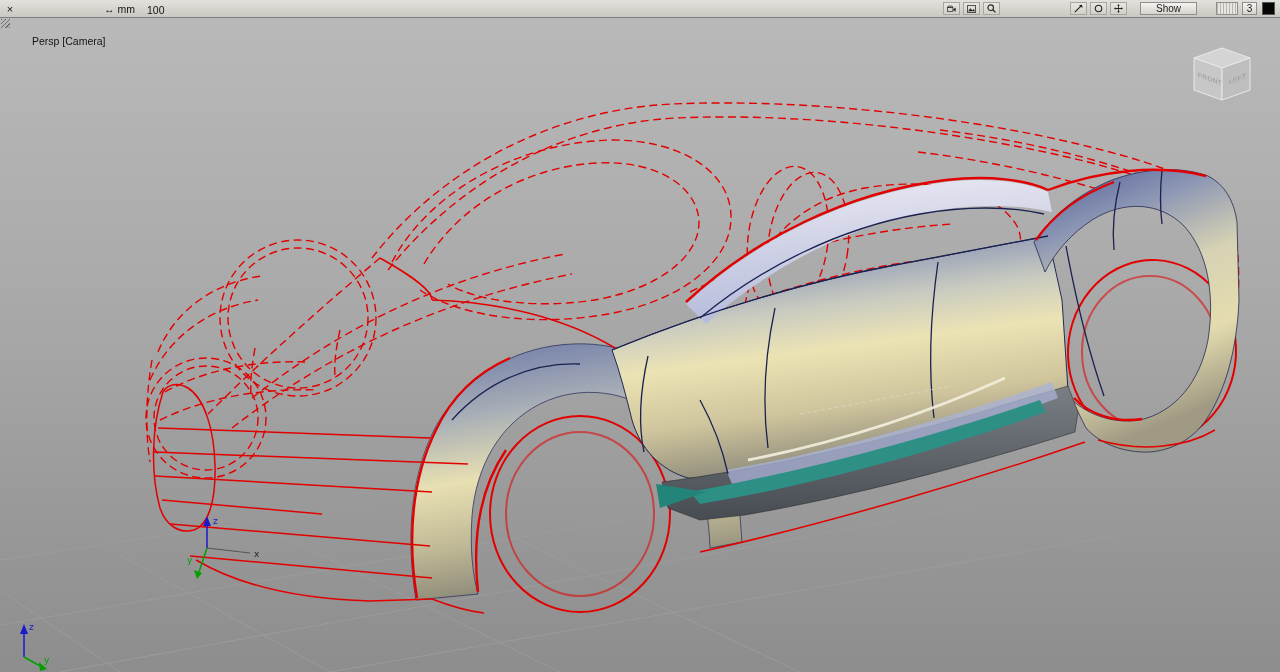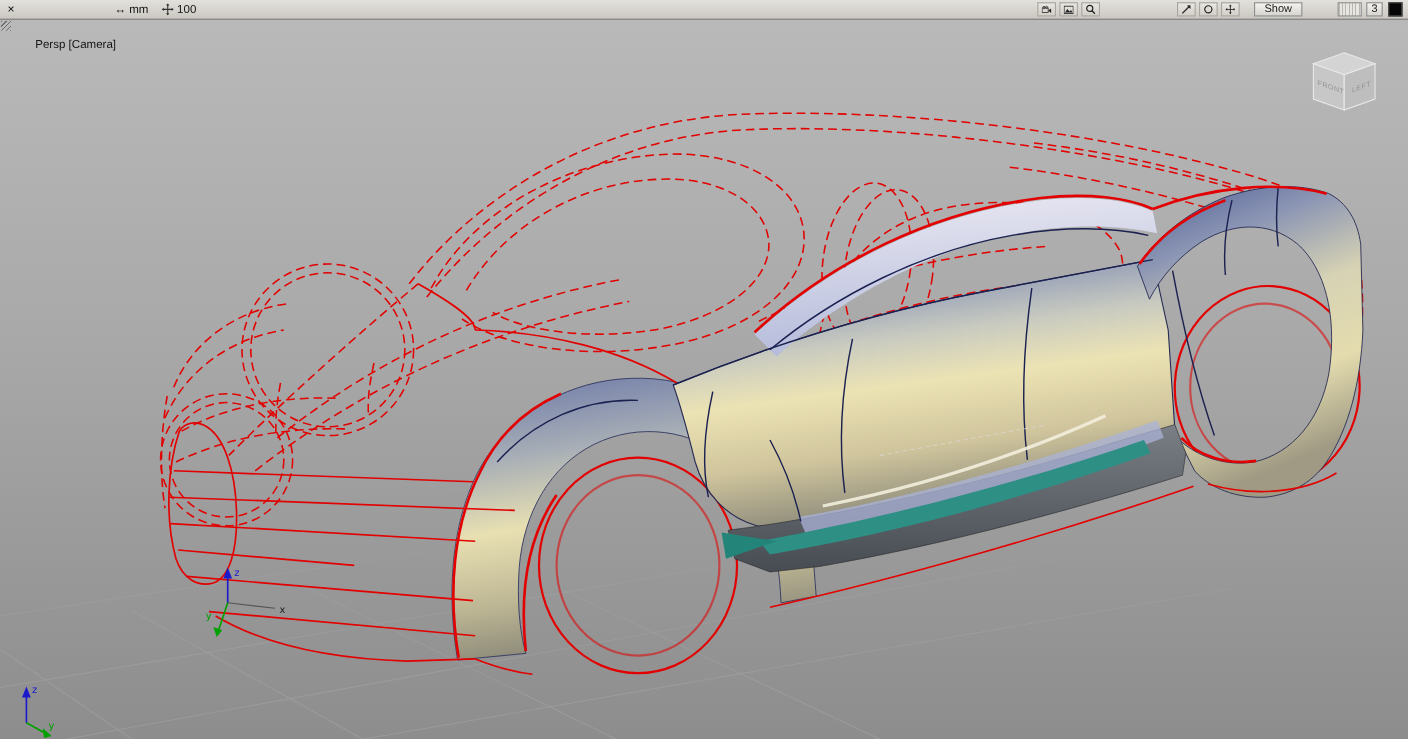--- a/index.html
+++ b/index.html
@@ -11,21 +11,21 @@
   
   .toolbar{position:absolute;left:0;top:0;width:1280px;height:17px;z-index:10;
            background:linear-gradient(#e3e1dc,#cbc8c2);
            border-bottom:1px solid #7e7e7e;font-size:10.5px;color:#141414;}
   .toolbar *{box-sizing:border-box;}
   .tb-item{position:absolute;top:1px;height:15px;display:flex;align-items:center;gap:3px;
            white-space:nowrap;}
   .tb-close{left:3px;width:14px;justify-content:center;font-size:11px;cursor:default;}
   .tb-title{left:32px;margin-top:32px;}
   .tb-units{left:104px;}
-  .tb-grid{left:147px;}
+  .tb-grid{left:147px;flex-direction:column;}
   .tbtn{position:absolute;top:2px;height:13px;display:flex;align-items:center;justify-content:center;
         border:1px solid #8f8f8f;background:linear-gradient(#f4f3f0,#d7d4ce);
         font-size:10px;padding:0 3px;color:#222;}
   .tbtn.flat{border-color:#a9a69f;background:linear-gradient(#e9e7e2,#d2cfc9);}
   .icon16{width:17px;}
   .swatch{position:absolute;top:2px;left:1262px;width:13px;height:13px;background:#060606;
           border:1px solid #555;}
   .pattern{left:1216px;width:22px;background:repeating-linear-gradient(90deg,#b9b6b0 0 1px,#e8e6e1 1px 3px);}
   .grip{position:absolute;left:1px;top:19px;width:9px;height:9px;z-index:9;
         background:repeating-linear-gradient(135deg,#6f6f6f 0 1px,rgba(0,0,0,0) 1px 3px);}
@@ -257,21 +257,21 @@
       <svg width="11" height="11" viewBox="0 0 11 11">
         <circle cx="5.5" cy="5.5" r="4" fill="none" stroke="#222" stroke-width="1.3"></circle>
       </svg>
     </div>
     <div class="tbtn flat icon16" style="left:1110px">
       <svg width="11" height="11" viewBox="0 0 11 11">
         <path d="M5.5 0 L7 2 H6 V5 H9 V4 L11 5.5 L9 7 V6 H6 V9 H7 L5.5 11 L4 9 H5 V6 H2 V7 L0 5.5 L2 4 V5 H5 V2 H4 Z" fill="#222"></path>
       </svg>
     </div>
 
-    <div class="tbtn" style="left:1140px;width:44px">
+    <div class="tbtn" style="left:1140px;width:57px">
       <span>Show</span>
     </div>
     <div class="tbtn pattern"></div>
     <div class="tbtn" style="left:1242px;width:15px">
       <span>3</span>
     </div>
     <div class="swatch"></div>
   </div>
 
   <div class="grip"></div>

